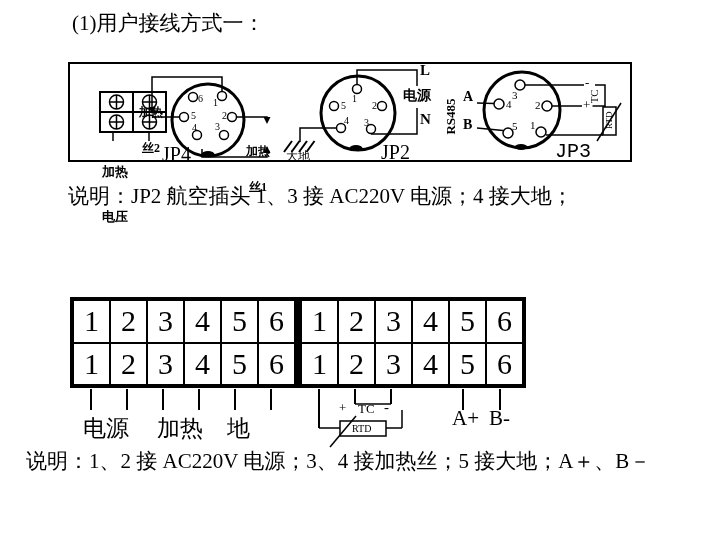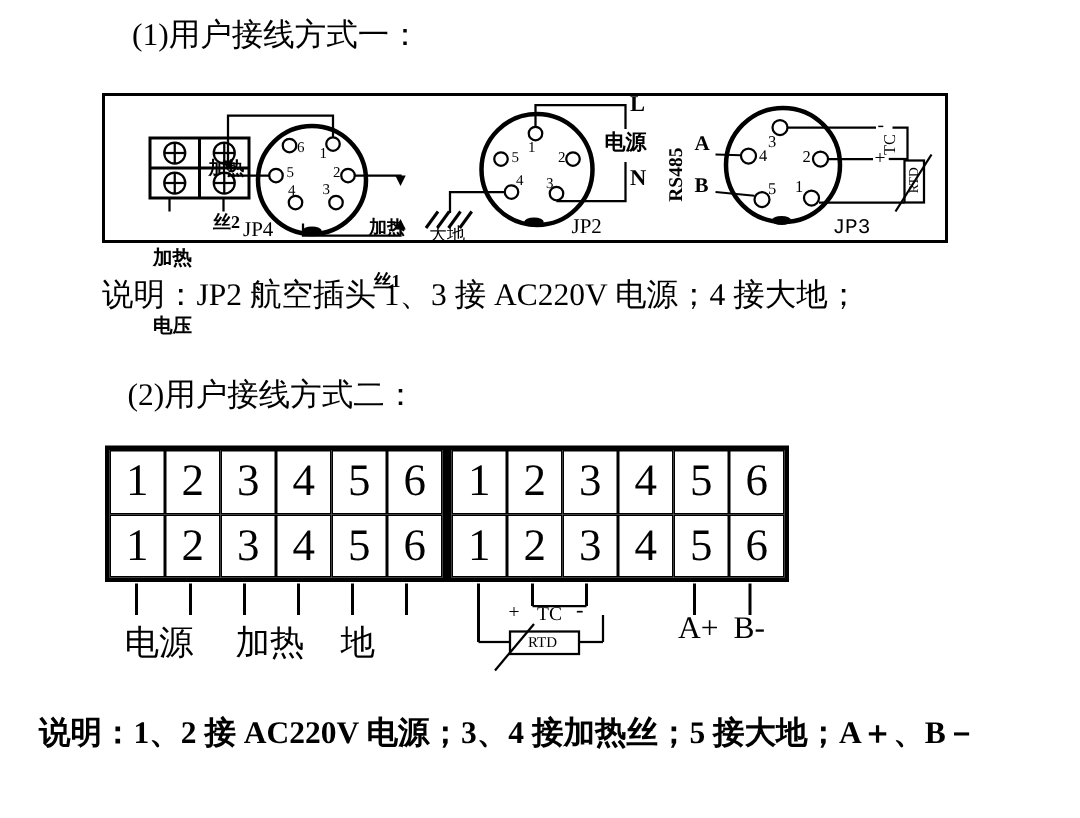--- a/index.html
+++ b/index.html
@@ -12,21 +12,21 @@
   svg line,svg polyline,svg rect,svg circle,svg ellipse,svg path{stroke:#000;fill:none;stroke-width:1.5px;}
   svg .fill{fill:#000;stroke:none;}
   svg .sw2{stroke-width:2px;}
   svg .sw3{stroke-width:3px;}
   .tb{position:absolute;top:297px;height:85px;border:3px solid #000;display:grid;
       grid-template-columns:repeat(6,1fr);grid-template-rows:1fr 1fr;background:#fff;}
   .tcell{border:1.5px solid #000;display:flex;align-items:center;justify-content:center;
          font-size:30px;font-family:"Liberation Serif","DejaVu Serif",serif;}
   .pin{position:absolute;font-size:10px;line-height:10px;}
   .pin3{position:absolute;font-size:11px;line-height:11px;}
-  .jp{position:absolute;font-size:14px;line-height:16px;}
+  .jp{position:absolute;font-size:20px;line-height:16px;}
   .note{font-size:21px;line-height:24px;}
   .small12{font-size:12px;line-height:12px;}
 </style>
 </head>
 <body>
 
 <div class="page">
 
   <svg width="720" height="545">
 
@@ -145,21 +145,21 @@
       <line x1="330" y1="447" x2="356" y2="416"></line>
       <line x1="386" y1="428" x2="402" y2="428"></line>
       <line x1="402" y1="410" x2="402" y2="428"></line>
     </g>
     <g>
       <line x1="463" y1="389" x2="463" y2="410" class="sw2"></line>
       <line x1="500" y1="389" x2="500" y2="410" class="sw2"></line>
     </g>
   </svg>
 
-  <div class="lbl note" style="left:72px;top:11px;margin-left:16px;">(1)用户接线方式一：</div>
+  <div class="lbl note" style="left:72px;top:11px;">(1)用户接线方式一：</div>
 
   <div class="lbl b" style="left:102px;top:134px;font-size:13px;line-height:15px;text-align:center;">
     <div>加热</div>
     <div>电压</div>
   </div>
 
   <div class="lbl b small12" style="left:139px;top:82px;text-align:center;">
     <div>加热</div>
     <div>丝2</div>
   </div>
@@ -195,21 +195,20 @@
   <span class="pin3" style="left:512px;top:121px;">5</span>
   <span class="pin3" style="left:530px;top:120px;">1</span>
   <div class="lbl" style="left:585px;top:76px;font-size:13px;">-</div>
   <div class="lbl v" style="left:582px;top:90px;width:24px;font-size:11px;">TC</div>
   <div class="lbl" style="left:583px;top:98px;font-size:13px;">+</div>
   <div class="lbl v" style="left:597px;top:115px;width:25px;font-size:9px;">RTD</div>
   <div class="jp" style="left:555px;top:144px;font-family:Liberation Mono, monospace;">JP3</div>
 
   <div class="lbl note" style="left:68px;top:184px;">说明：JP2 航空插头 1、3 接 AC220V 电源；4 接大地；</div>
 
-  <div class="lbl note" style="left:85px;top:251px;">(2)用户接线方式二：</div>
 
   <div class="tb" style="left:70px;width:222px;">
     <div class="tcell">1</div>
     <div class="tcell">2</div>
     <div class="tcell">3</div>
     <div class="tcell">4</div>
     <div class="tcell">5</div>
     <div class="tcell">6</div>
     <div class="tcell">1</div>
     <div class="tcell">2</div>
@@ -238,15 +237,15 @@
   <div class="lbl" style="left:227px;top:416px;font-size:23px;">地</div>
 
   <div class="lbl" style="left:339px;top:401px;font-size:13px;">+</div>
   <div class="lbl" style="left:358px;top:402px;font-size:13px;">TC</div>
   <div class="lbl" style="left:384px;top:399px;font-size:15px;">-</div>
   <div class="lbl" style="left:352px;top:423px;font-size:10px;">RTD</div>
 
   <div class="lbl" style="left:452px;top:406px;font-size:21px;">A+</div>
   <div class="lbl" style="left:489px;top:406px;font-size:21px;">B-</div>
 
-  <div class="lbl note" style="left:26px;top:476px;font-weight:bold;">说明：1、2 接 AC220V 电源；3、4 接加热丝；5 接大地；A＋、B－</div>
+  <div class="lbl note" style="left:26px;top:449px;">说明：1、2 接 AC220V 电源；3、4 接加热丝；5 接大地；A＋、B－</div>
 
 </div>
 
 </body></html>

